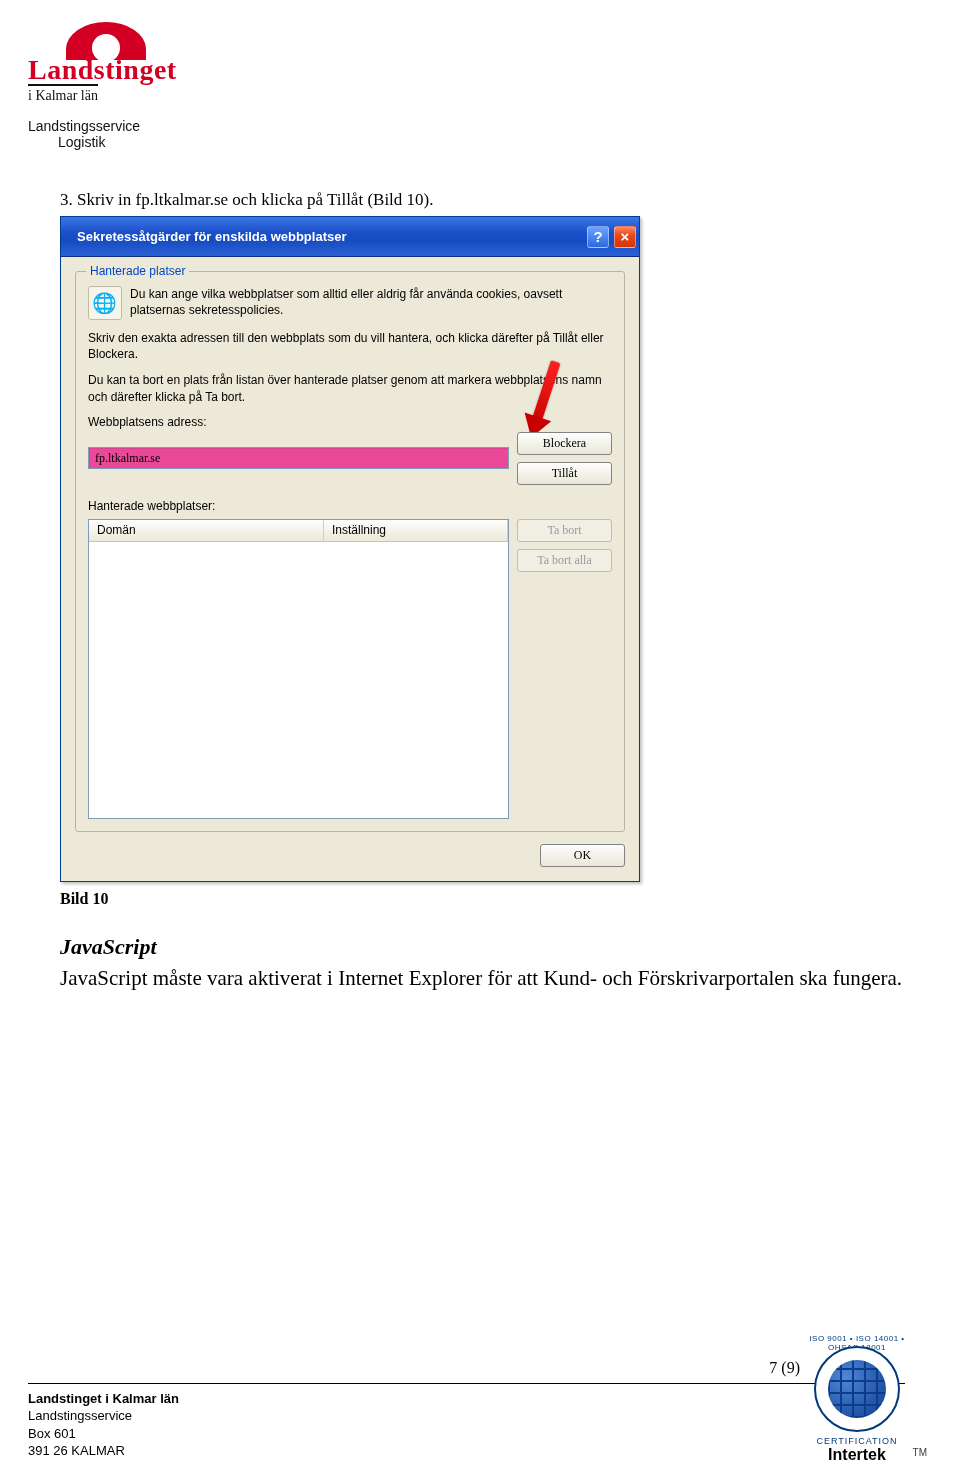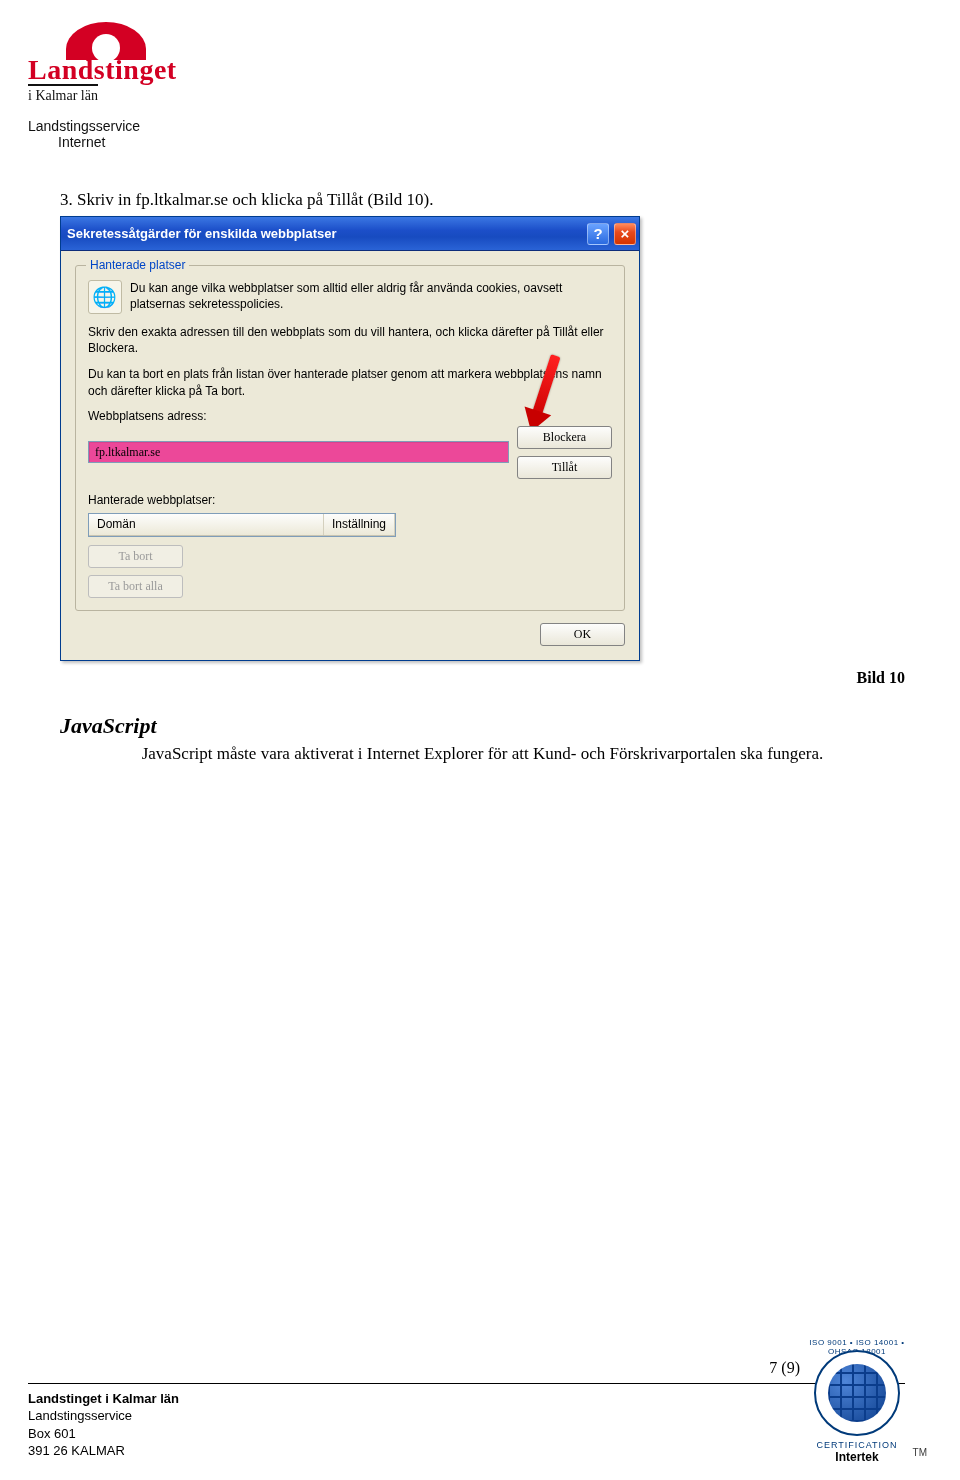--- a/index.html
+++ b/index.html
@@ -48,24 +48,24 @@
     width: 580px;
     font-family: Tahoma, Arial, sans-serif;
     font-size: 12px;
     color:#000;
     background:#ece9d8;
     border: 1px solid #003c8f;
     box-shadow: 2px 2px 3px rgba(0,0,0,.25);
   }
   .titlebar {
     display:flex; align-items:center;
-    height:34px;
+    height:40px;
     background: linear-gradient(#3b77e3,#1c4fc9 40%,#174bc0 60%,#2a63d6);
     color:#fff; font-weight:bold; font-size:13px;
-    padding-left:6px;
+    padding-left:16px;
     border-bottom:1px solid #0d2d7a;
   }
   .titlebar .spacer{flex:1;}
   .tb-btn {
     width:22px; height:22px; margin-left:2px; margin-right:3px;
     border-radius:3px;
     border:1px solid rgba(255,255,255,.4);
     display:flex; align-items:center; justify-content:center;
     font-weight:bold; font-family:Arial;
   }
@@ -125,41 +125,41 @@
   }
   .arrow::after{
     content:""; position:absolute; left:-9px; bottom:-10px;
     border-left:14px solid transparent;
     border-right:14px solid transparent;
     border-top:22px solid #c80000;
   }
 
   .tbl{
     margin-top:6px;
-    display:flex;align-items:flex-start;gap:8px;flex-direction:column;
+    display:flex;align-items:flex-start;gap:8px;
   }
   .list{
     flex:1; height:300px;
     border:1px solid #7f9db9; background:#fff;
   }
   .list-head{
     display:flex; height:22px;
     background:linear-gradient(#fdfdfc,#ece9d8);
     border-bottom:1px solid #c8c4b2;
     font-size:12px;
   }
   .col{ padding:3px 8px; border-right:1px solid #d4d0be;}
   .col1{ flex:0 0 235px;}
   .col2{ flex:1;}
   .ok-row{ margin-top:12px; display:flex;}
 
   
-  .caption{ font-weight:bold; font-size:16px; margin:8px 0 26px 0;text-align:right;}
+  .caption{ font-weight:bold; font-size:16px; margin:8px 0 26px 0;}
   .js-head{ font-style:italic; font-weight:bold; font-size:22px; margin-bottom:4px;}
-  .js-body{ font-size:17px; line-height:1.35;text-align:center;}
+  .js-body{ font-size:21px; line-height:1.35;}
 
   
   .footer{
     position:absolute; left:28px; right:55px; bottom:20px;
     font-family: Arial, sans-serif;
   }
   .hr{ border:none; border-top:1px solid #000; margin-bottom:6px;}
   .pg{ position:absolute; right:105px; top:-24px; font-family:"Times New Roman"; font-size:16px;}
   .addr{ font-size:13px; line-height:1.35;}
   .addr .b{ font-weight:bold;}
@@ -177,35 +177,35 @@
     width:58px;height:58px;border-radius:50%;
     background:
       repeating-linear-gradient(90deg,#0b3d8c 0 2px, transparent 2px 12px),
       repeating-linear-gradient(0deg,#0b3d8c 0 2px, transparent 2px 12px),
       radial-gradient(circle at 30% 30%, #4f86d9, #0b3d8c);
   }
   .ring-text{
     position:absolute; top:-12px; left:0; right:0; font-size:8px; color:#003a7a;
     letter-spacing:.5px;
   }
-  .cert-name{ font-weight:bold; font-size:12px; color:#000;}
+  .cert-name{ font-weight:bold; font-size:16px; color:#000;}
   .tm{ position:absolute; right:-22px; bottom:6px; font-size:10px; color:#3a3a3a;}
 </style>
 </head>
 <body>
 
 <div class="page">
 
   <div class="hdr">
     <div class="logo-block">
       <div class="logo-arc"></div>
       <div class="logo-word">Landstinget</div>
       <div><span class="logo-sub">i Kalmar län</span></div>
       <div class="logo-extra">Landstingsservice</div>
-      <div class="logo-extra" style="margin-top:0; text-align:left; padding-left:30px;">Internet</div>
+      <div class="logo-extra" style="margin-top:0; text-align:left; padding-left:30px;">Logistik</div>
     </div>
   </div>
 
   <div class="content">
     <div class="instr">3.  Skriv in fp.ltkalmar.se och klicka på Tillåt (Bild 10).</div>
 
     <div class="dialog">
       <div class="titlebar">
         <span>Sekretessåtgärder för enskilda webbplatser</span>
         <span class="spacer"></span>

